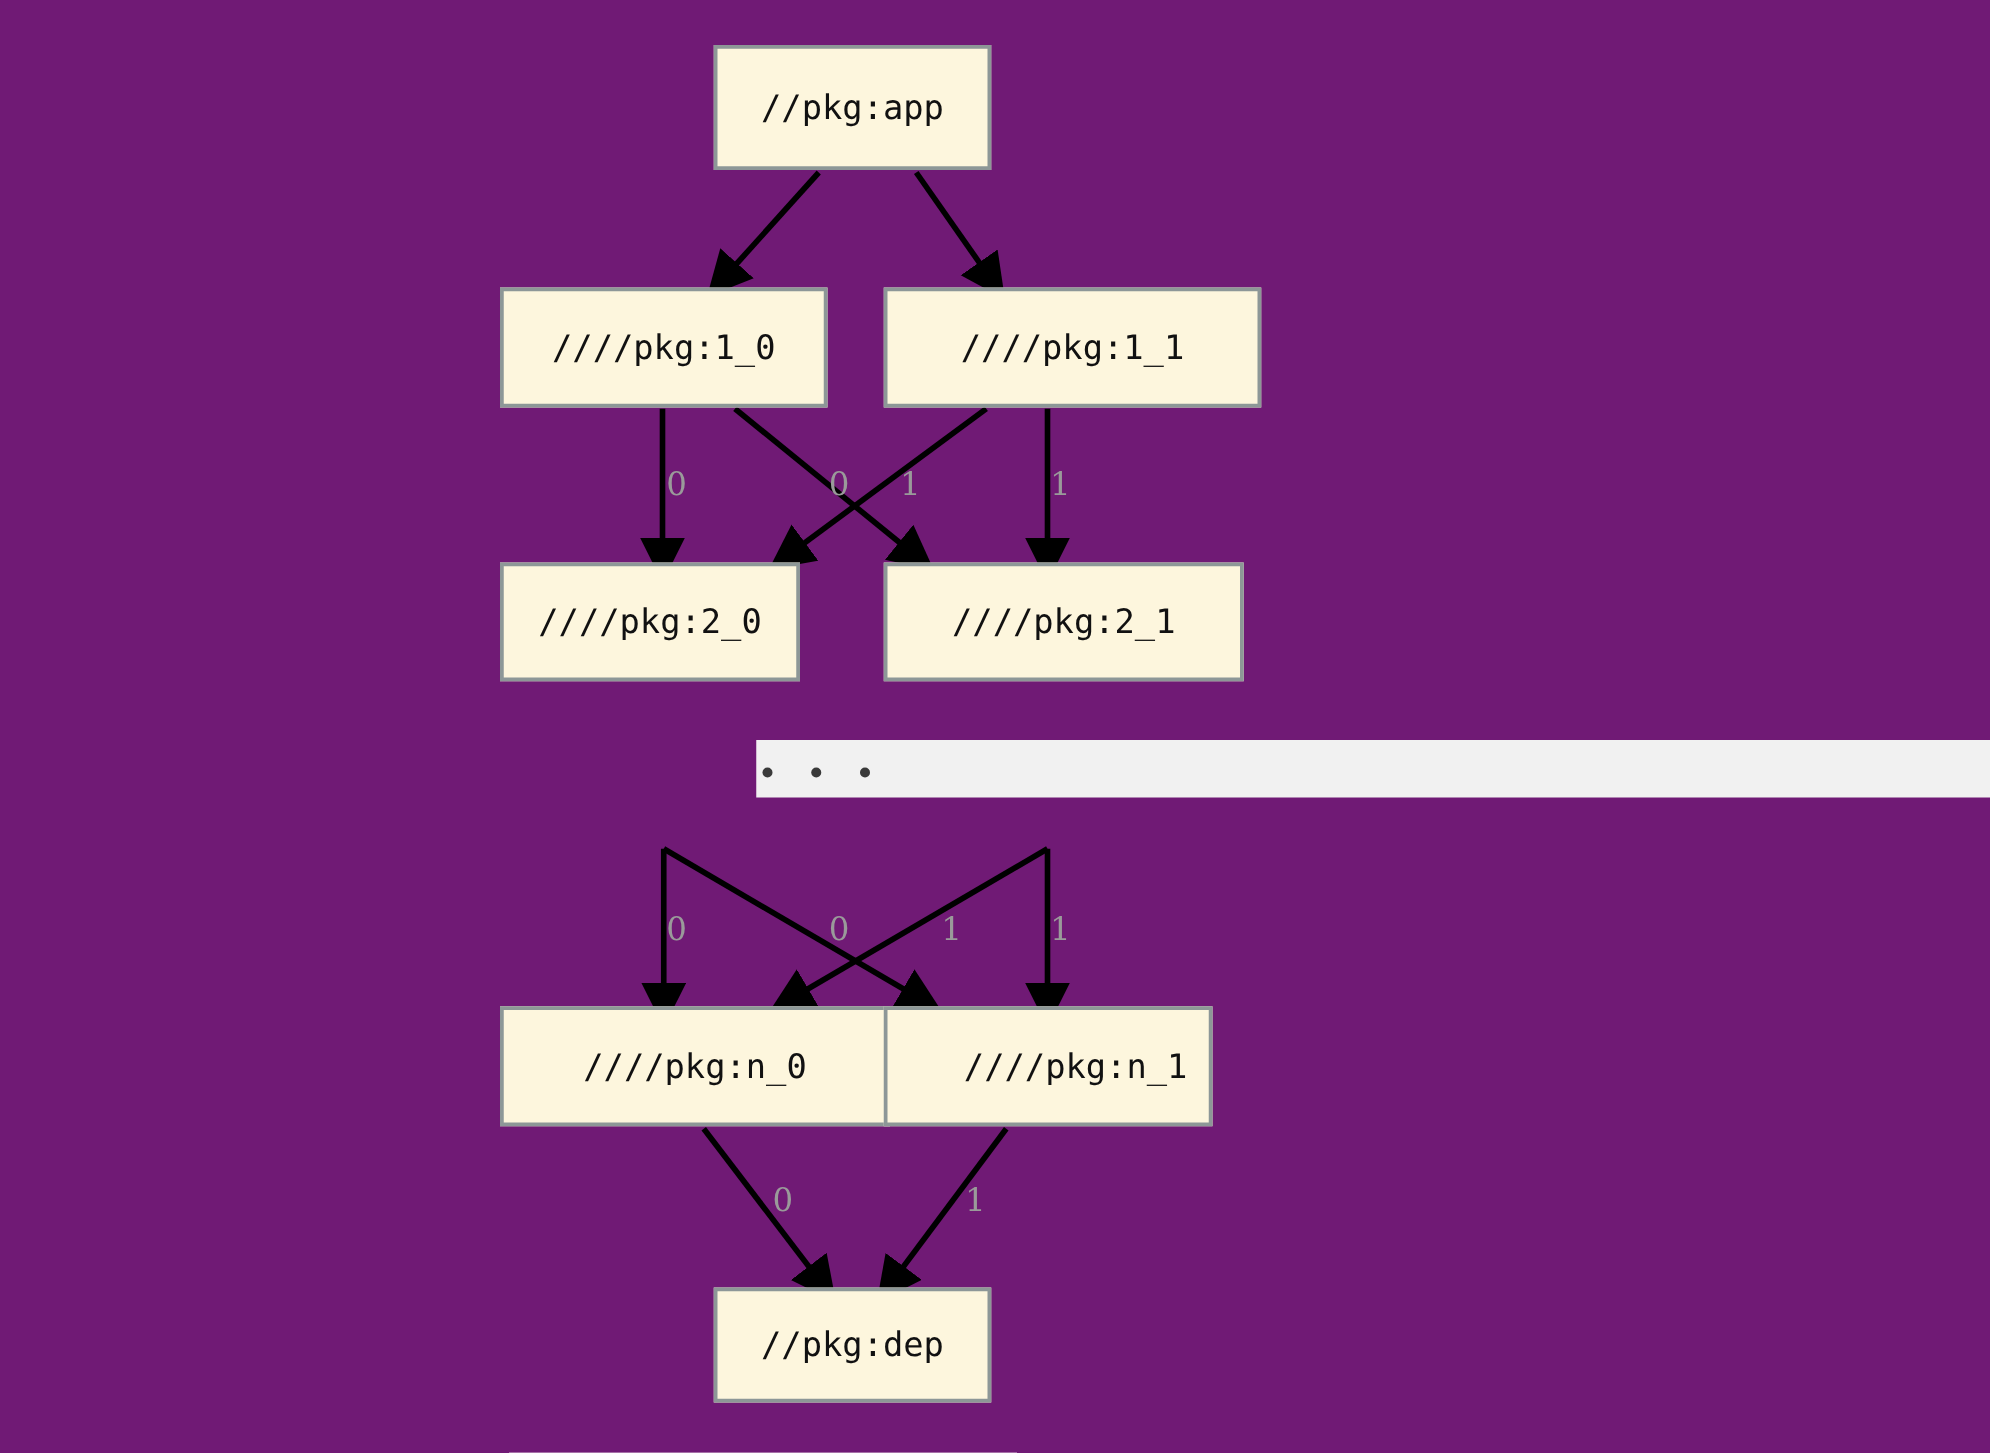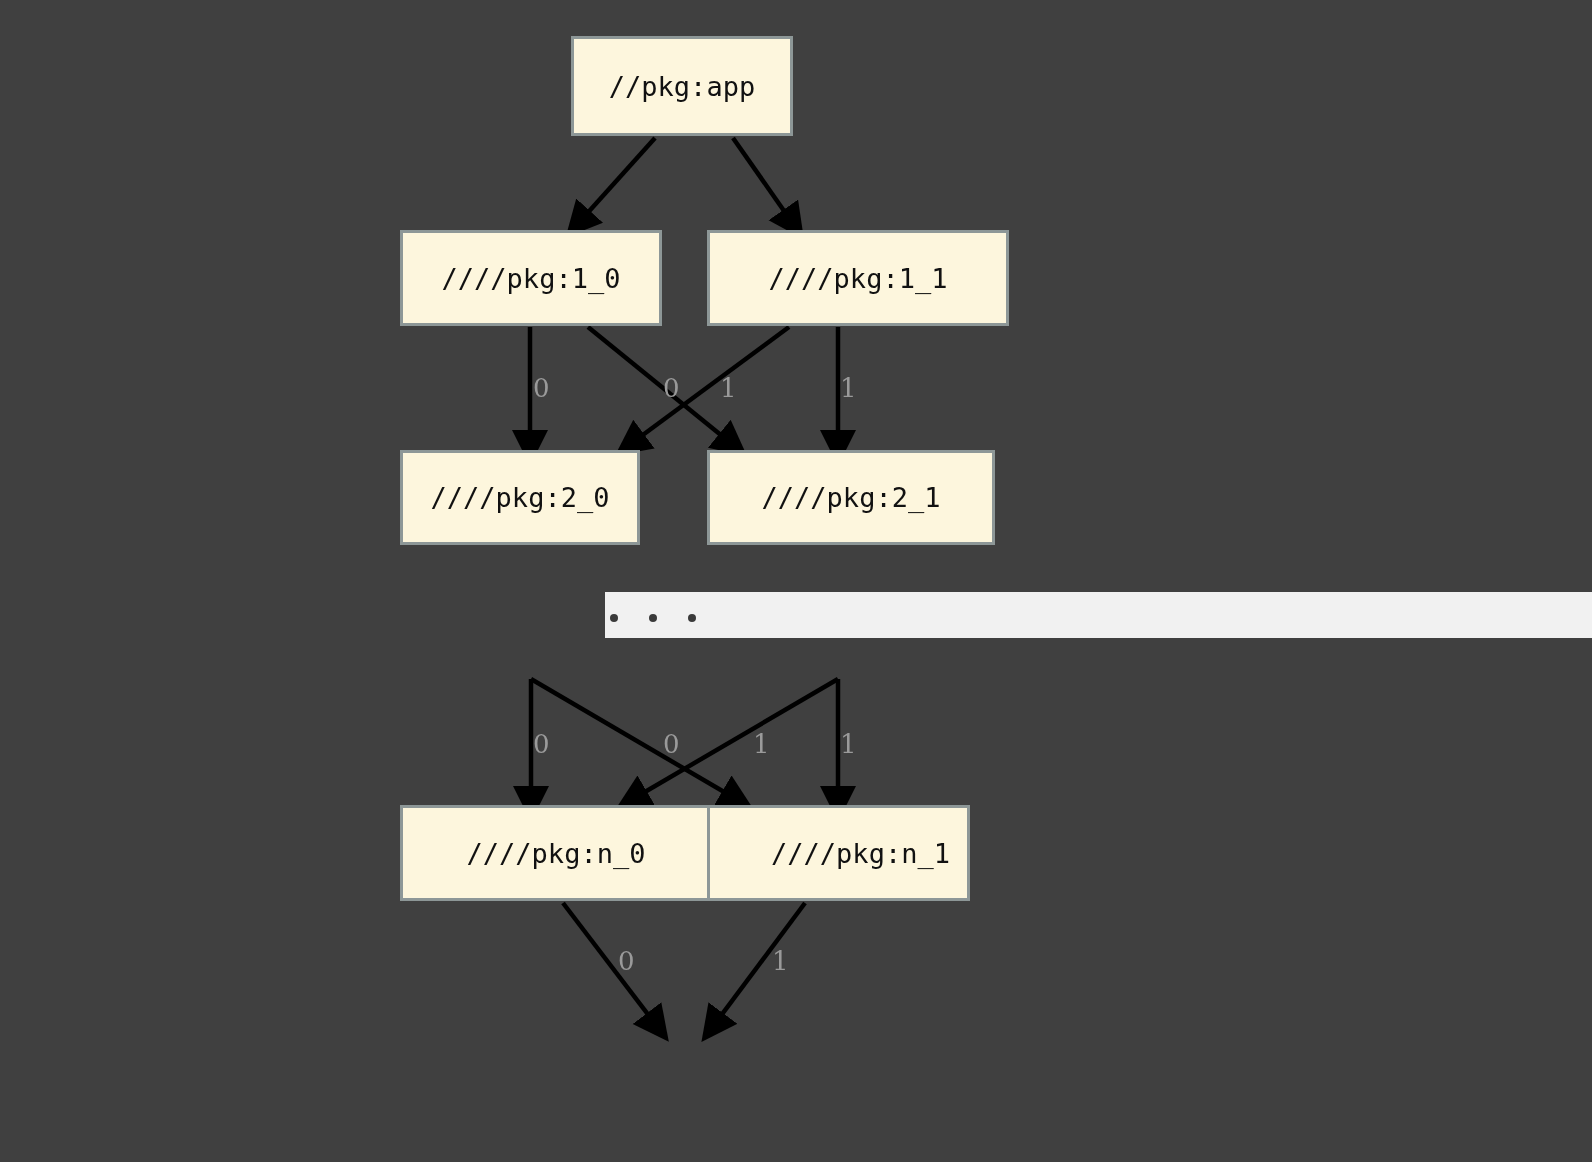--- a/index.html
+++ b/index.html
@@ -10,21 +10,21 @@
   body {
     width: 1592px;
     height: 1162px;
     font-family: "DejaVu Sans Mono", "Liberation Mono", monospace;
     overflow: hidden;
   }
   #graph-root {
     position: relative;
     width: 1592px;
     height: 1162px;
-    background: #404040;
+    background: #701a75;
   }
   #graph-svg {
     position: absolute;
     left: 0;
     top: 0;
     width: 1592px;
     height: 1162px;
   }
   .node-box {
     position: absolute;
@@ -122,20 +122,23 @@
   </div>
 
   <div class="node-box" style="left:400px; top:805px; width:312px; height:96px;">
     <span class="node-label">////pkg:n_0</span>
   </div>
 
   <div class="node-box" style="left:707px; top:805px; width:263px; height:96px;padding-left:44px;">
     <span class="node-label">////pkg:n_1</span>
   </div>
 
+  <div class="node-box" style="left:571px; top:1030px; width:222px; height:92px;">
+    <span class="node-label">//pkg:dep</span>
+  </div>
 
   <span class="edge-label" style="left:533px; top:373px;">0</span>
   <span class="edge-label" style="left:663px; top:373px;">0</span>
   <span class="edge-label" style="left:720px; top:373px;">1</span>
   <span class="edge-label" style="left:840px; top:373px;">1</span>
 
   <span class="edge-label" style="left:533px; top:729px;">0</span>
   <span class="edge-label" style="left:663px; top:729px;">0</span>
   <span class="edge-label" style="left:753px; top:729px;">1</span>
   <span class="edge-label" style="left:840px; top:729px;">1</span>

